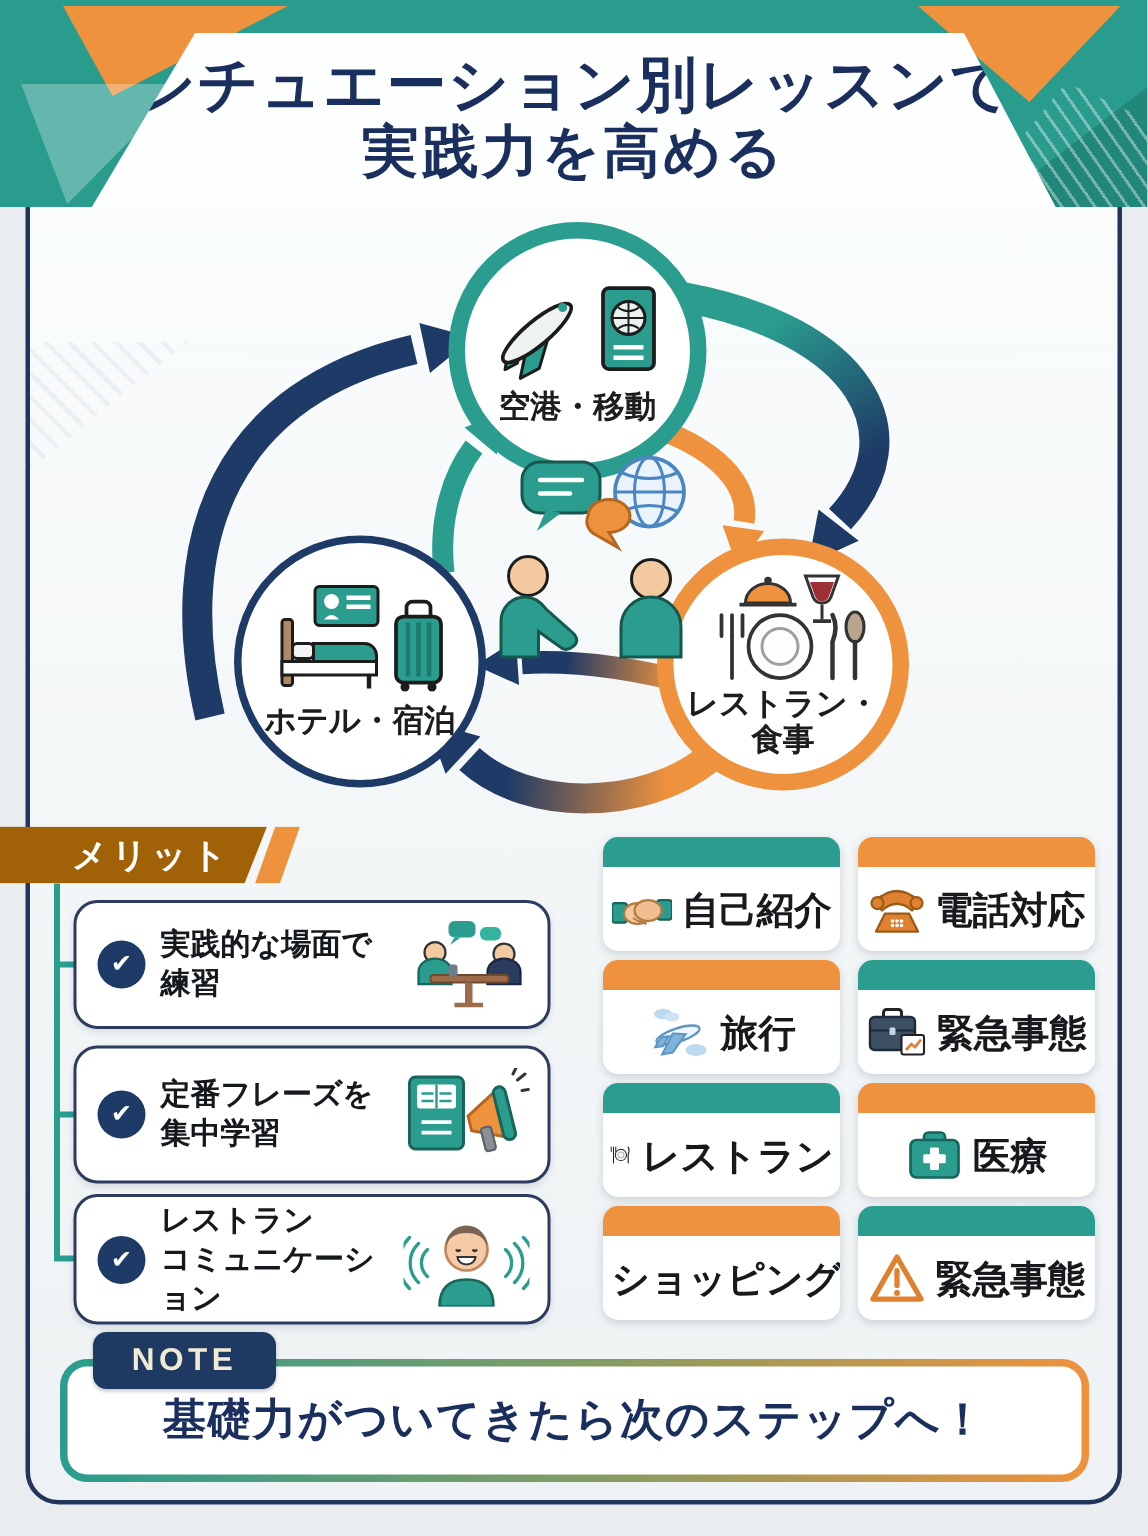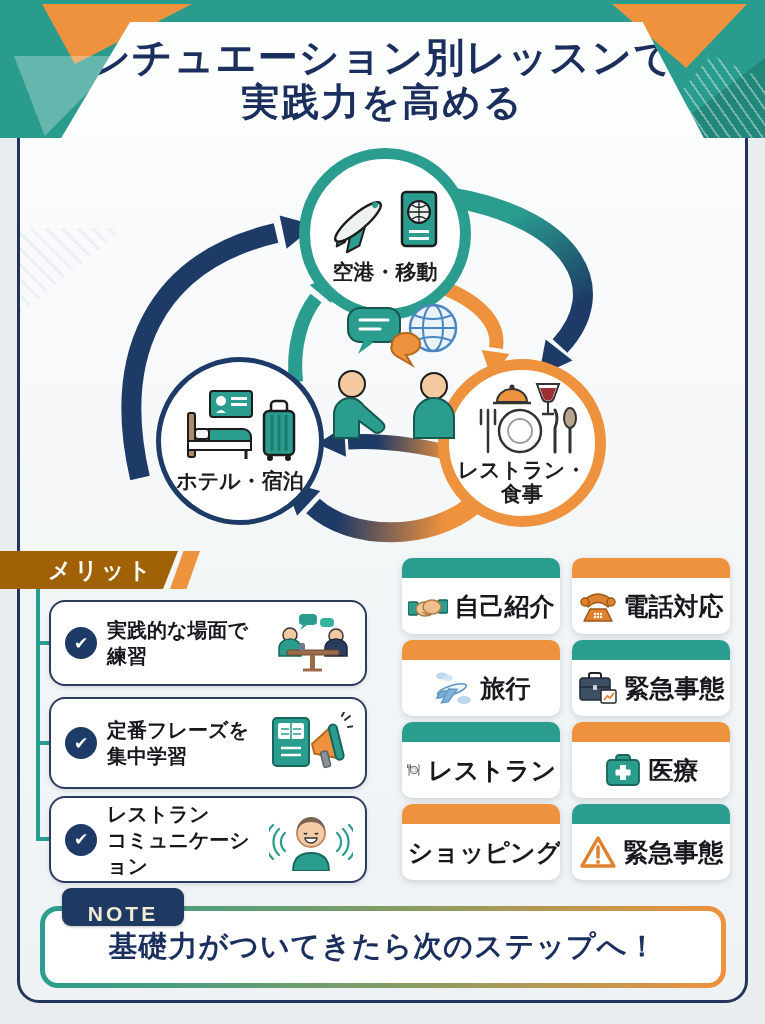--- a/index.html
+++ b/index.html
@@ -75,21 +75,21 @@
   .cat-body { flex:1; display:flex; align-items:center; justify-content:center; gap:7px; padding:0 4px; }
   .cat-label { font-size:25px; font-weight:800; color:#17191d; white-space:nowrap; }
 
   
   .note-box { position:absolute; left:40px; top:906px; width:686px; height:82px; border-radius:18px;
     background:linear-gradient(90deg,#2a9d8f 0%,#8a9c62 55%,#ef923d 100%); padding:5px; z-index:5; }
   .note-inner { width:100%; height:100%; background:#fff; border-radius:13px;
     display:flex; align-items:center; justify-content:center;font-family:Liberation Serif, serif; }
   .note-text { font-size:29px; font-weight:800; color:#1b2f5e; letter-spacing:1px; }
   .note-badge { position:absolute; left:62px; top:888px; width:122px; height:38px; background:#1e3a63;
-    border-radius:9px; display:flex; align-items:flex-end; justify-content:center; z-index:6;
+    border-radius:9px; display:flex; align-items:center; justify-content:center; z-index:6;
     box-shadow:0 1px 3px rgba(0,0,0,.25); }
   .note-badge span { color:#f1ead4; font-size:21px; font-weight:800; letter-spacing:3px; }
 </style>
 </head>
 <body>
 
 <div class="page">
 
   <div class="frame"></div>
   <div class="chevrons"></div>

